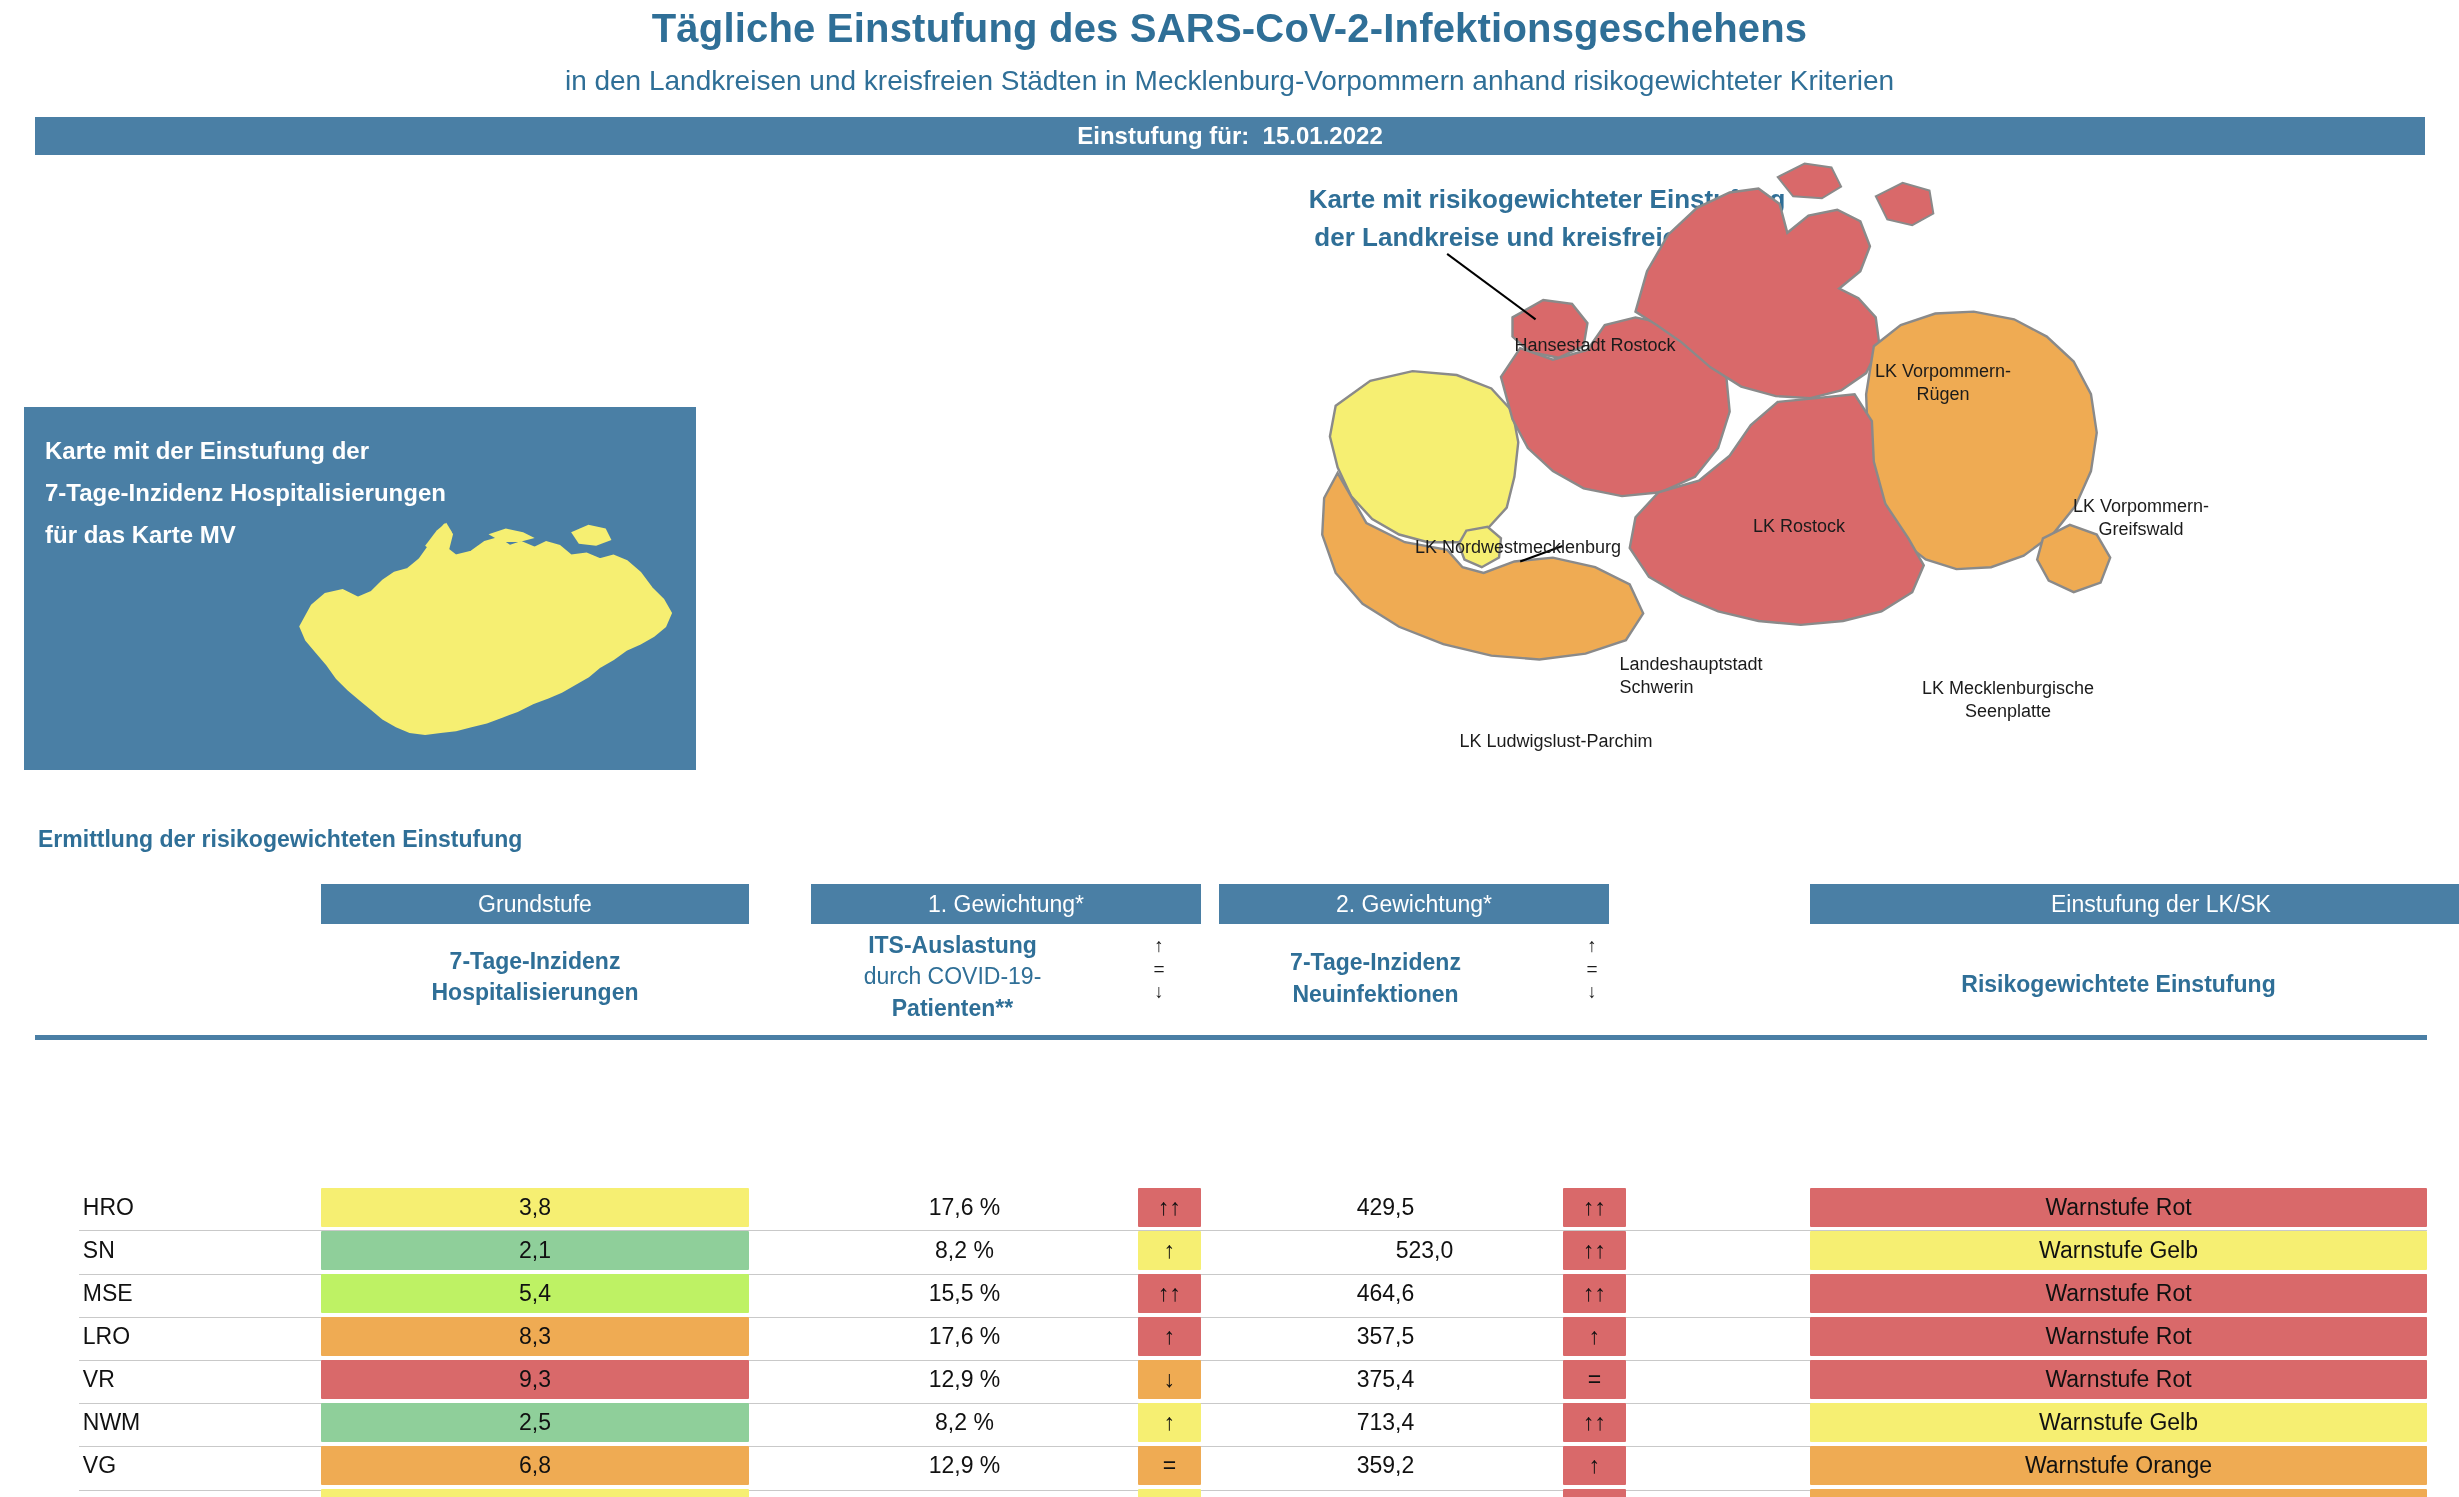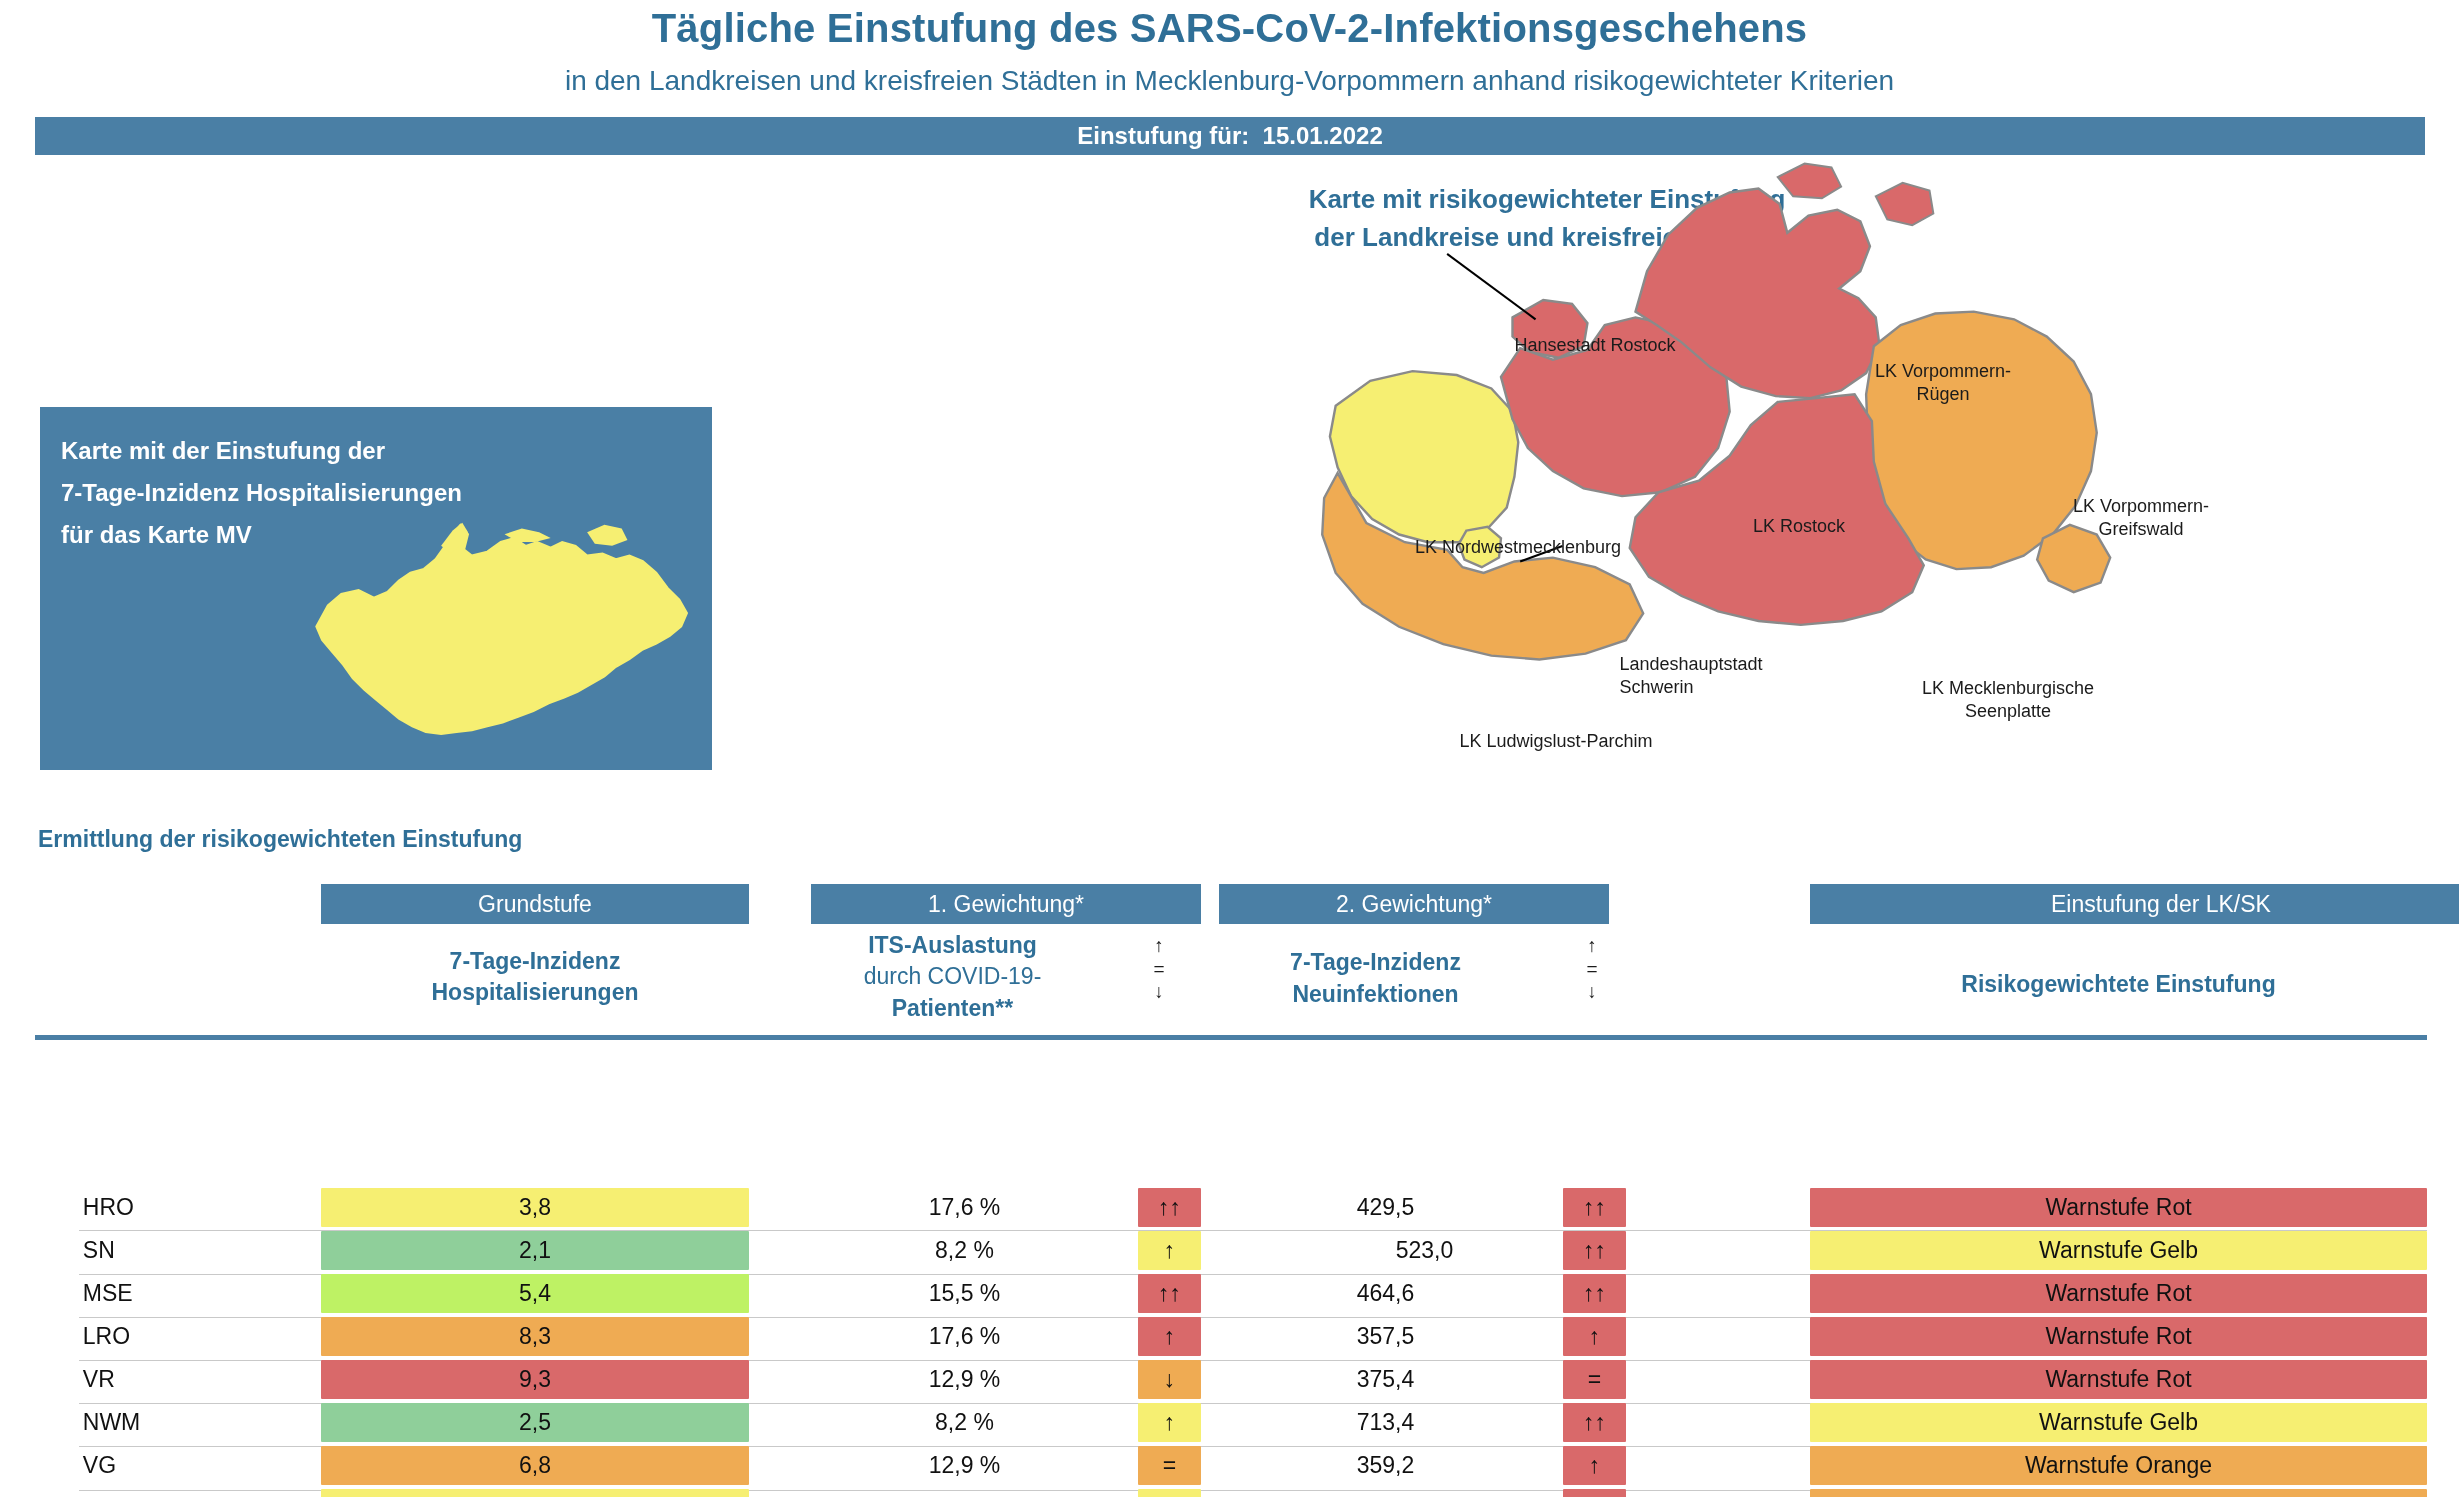--- a/index.html
+++ b/index.html
@@ -33,21 +33,21 @@
 
   
   .map-head {
     position: absolute; top: 181px; left: 1134px; width: 826px;
     text-align: center; color: #2f6f97; font-weight: bold; font-size: 26px;
     line-height: 1.45;
   }
 
   
   .blue-panel {
-    position: absolute; left: 40px; top: 407px; width: 672px; height: 363px;
+    position: absolute; left: 24px; top: 407px; width: 672px; height: 363px;
     background: #4a7fa5;
   }
   .blue-panel .bp-text {
     position: absolute; left: 21px; top: 23px; width: 538px;
     color: #ffffff; font-weight: bold; font-size: 24px; line-height: 1.75;
   }
   .bp-map { position:absolute; left: 259px; top: 106px; width: 413px; height: 250px; }
 
   
   .big-map { position: absolute; left: 1278px; top: 154px; width: 1182px; height: 615px; }

